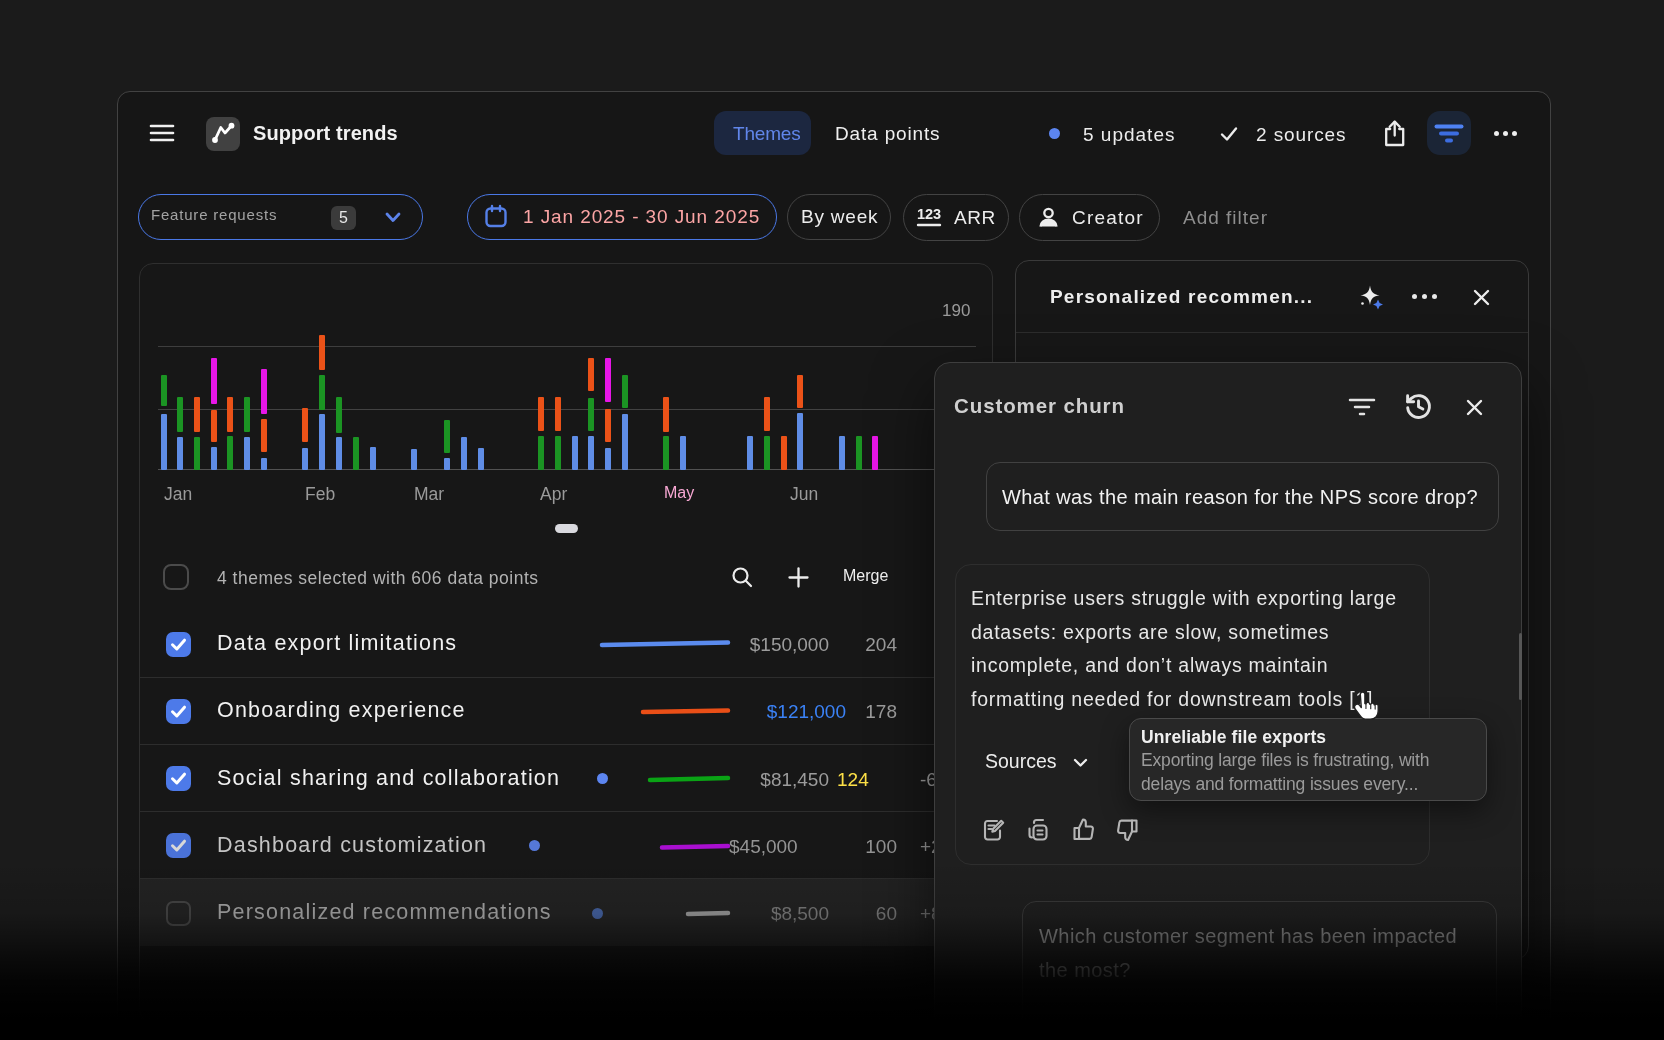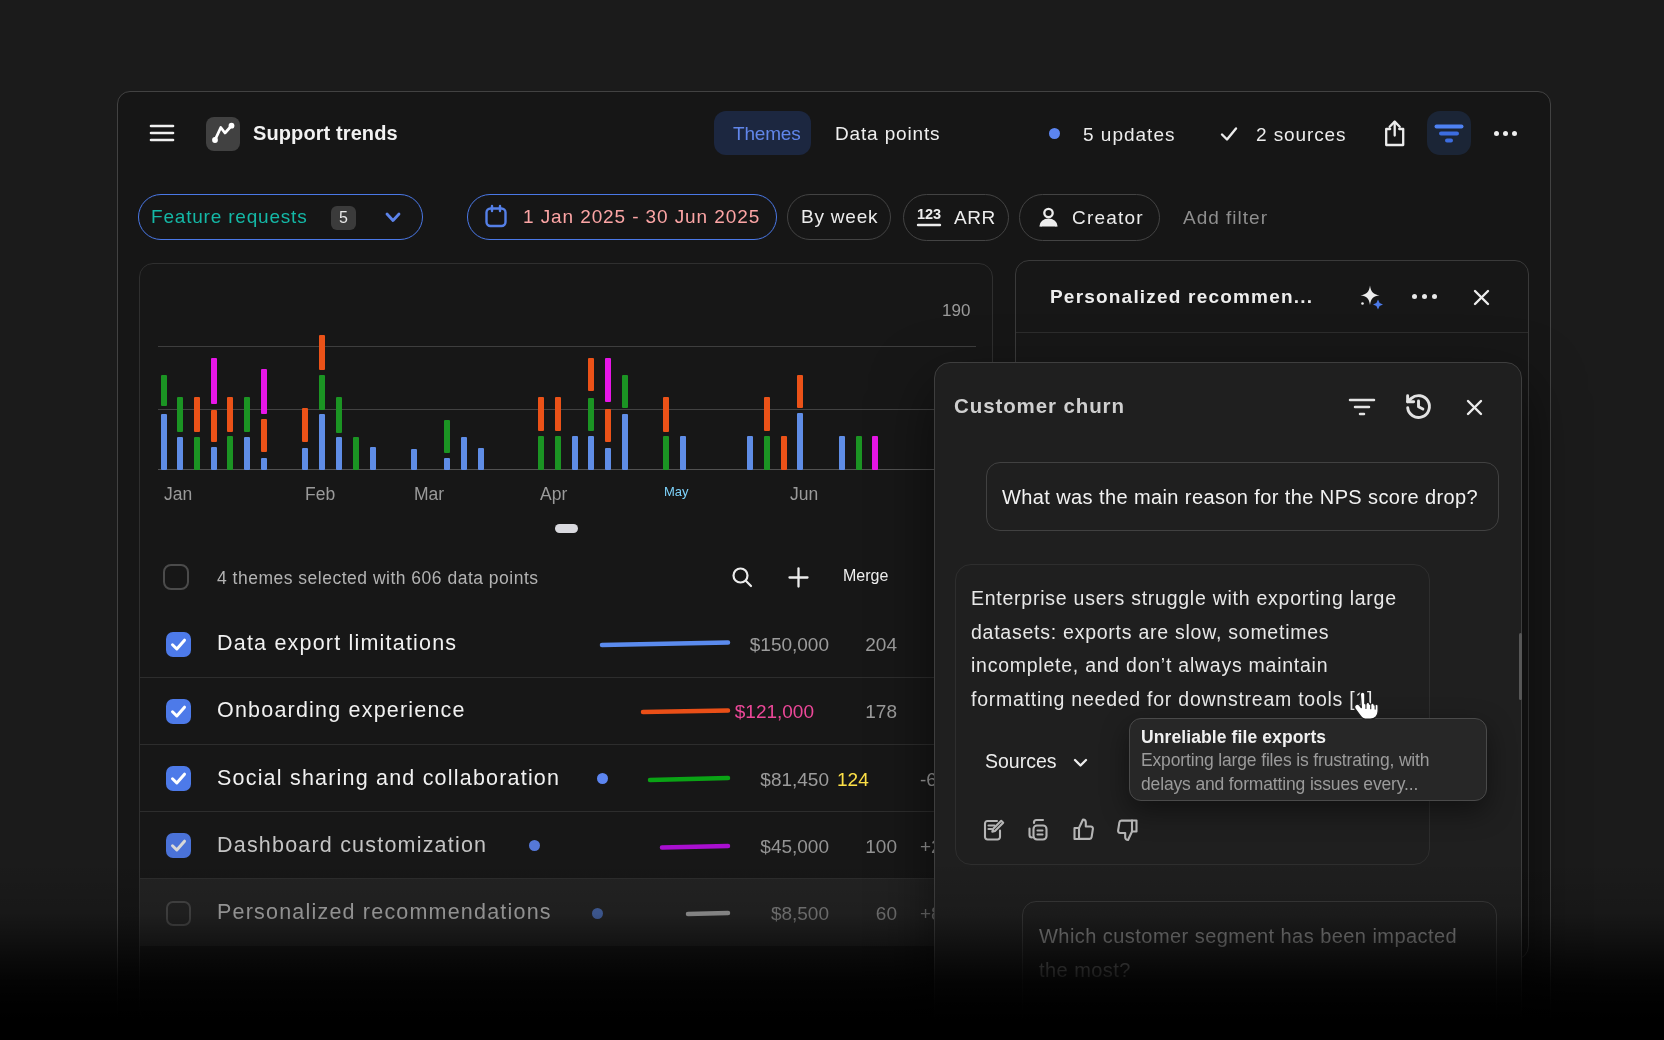--- a/index.html
+++ b/index.html
@@ -53,21 +53,21 @@
 <line x1="9.5" y1="15.5" x2="34.5" y2="15.5" stroke="#4e82f4" stroke-width="4"></line>
 <line x1="14" y1="22.5" x2="30" y2="22.5" stroke="#3c6de0" stroke-width="4"></line>
 <line x1="20" y1="29.5" x2="24" y2="29.5" stroke="#3c6de0" stroke-width="4"></line>
 </g>
   </svg>
 <div class="a" style="left:1494px;top:131px;width:5px;height:5px;border-radius:50%;background:#ededed"></div>
 <div class="a" style="left:1503px;top:131px;width:5px;height:5px;border-radius:50%;background:#ededed"></div>
 <div class="a" style="left:1512px;top:131px;width:5px;height:5px;border-radius:50%;background:#ededed"></div>
 
 <div class="a" style="left:138px;top:194px;width:285px;height:46px;border:1.5px solid #4a78e6;border-radius:23px"></div>
-<div class="a txt" style="left:151px;top:206px;font-size:19px;color:#14b8a6;letter-spacing:.8px">Feature requests</div>
+<div class="a txt" style="left:151px;top:206px;font-size:15px;color:#a3a3a3;letter-spacing:.8px">Feature requests</div>
 <div class="a" style="left:331px;top:206px;width:25px;height:24px;background:#3b3b3b;border-radius:6px;color:#e8e8e8;font-size:16px;text-align:center;line-height:24px">5</div>
 <svg class="a" style="left:385px;top:212px" width="16" height="11" viewBox="0 0 16 11">
 <path d="M2,2 L8,8.5 L14,2" fill="none" stroke="#5c83ea" stroke-width="2.8" stroke-linecap="round" stroke-linejoin="round"></path>
   </svg>
 
 <div class="a" style="left:467px;top:194px;width:310px;height:46px;border:1.5px solid #4a78e6;border-radius:23px"></div>
 <svg class="a" style="left:484px;top:204px" width="24" height="25" viewBox="0 0 24 25">
 <g fill="none" stroke="#5580e8" stroke-width="2.4" stroke-linecap="round">
 <rect x="2.5" y="4.5" width="19" height="17.5" rx="4"></rect>
 <line x1="8" y1="2" x2="8" y2="7"></line>
@@ -155,21 +155,21 @@
     <div class="a" style="left:797px;top:413px;width:6px;height:57px;background:#5f8de6;border-radius:1px"></div>
     <div class="a" style="left:797px;top:375px;width:6px;height:33px;background:#eb5218;border-radius:1px"></div>
     <div class="a" style="left:839px;top:436px;width:6px;height:34px;background:#5f8de6;border-radius:1px"></div>
     <div class="a" style="left:856px;top:436px;width:6px;height:34px;background:#1b9423;border-radius:1px"></div>
     <div class="a" style="left:872px;top:436px;width:6px;height:34px;background:#e716e7;border-radius:1px"></div>
   </div>
 <div class="a txt" style="left:164px;top:484px;font-size:17.5px;color:#9a9a9a">Jan</div>
 <div class="a txt" style="left:305px;top:484px;font-size:17.5px;color:#9a9a9a">Feb</div>
 <div class="a txt" style="left:414px;top:484px;font-size:17.5px;color:#9a9a9a">Mar</div>
 <div class="a txt" style="left:540px;top:484px;font-size:17.5px;color:#9a9a9a">Apr</div>
-<div class="a txt" style="left:664px;top:484px;font-size:13px;color:#7dd3fc">May</div>
+<div class="a txt" style="left:664px;top:484px;font-size:16px;color:#f9a8d4">May</div>
 <div class="a txt" style="left:790px;top:484px;font-size:17.5px;color:#9a9a9a">Jun</div>
 <div class="a" style="left:555px;top:524px;width:23px;height:9px;border-radius:4.5px;background:#d9d9de"></div>
 
 <div class="a" style="left:163px;top:564px;width:26px;height:26px;border:2px solid #4b4b4b;border-radius:8px"></div>
 <div class="a txt" style="left:217px;top:568px;font-size:17.5px;color:#b3b3b3;letter-spacing:.5px">4 themes selected with 606 data points</div>
 <svg class="a" style="left:731px;top:566px" width="23" height="23" viewBox="0 0 23 23">
 <circle cx="9.5" cy="9.5" r="7" fill="none" stroke="#ececec" stroke-width="2.2"></circle>
 <line x1="14.8" y1="14.8" x2="20" y2="20" stroke="#ececec" stroke-width="2.2" stroke-linecap="round"></line>
   </svg>
 <svg class="a" style="left:788px;top:567px" width="21" height="21" viewBox="0 0 21 21">
@@ -197,21 +197,21 @@
     <div class="a txt" style="left:729px;top:634px;width:100px;text-align:right;font-size:19px;color:#9c9c9c">$150,000</div>
     <div class="a txt" style="left:837px;top:634px;width:60px;text-align:right;font-size:19px;color:#9c9c9c">204</div>
     <div class="a" style="left:166px;top:698.5px;width:25px;height:25px;border-radius:7px;background:#4d7ae9"></div>
     <svg class="a" style="left:166px;top:698.5px" width="25" height="25" viewBox="0 0 25 25">
       <path d="M6.5,12.8 L10.8,17 L18.5,8.2" fill="none" stroke="#fff" stroke-width="3" stroke-linecap="round" stroke-linejoin="round"></path>
     </svg>
     <div class="a txt" style="left:217px;top:698px;font-size:21.5px;color:#f1f1f1;letter-spacing:1.2px">Onboarding experience</div>
     <svg class="a" style="left:640px;top:696px" width="91" height="30" viewBox="0 0 91 30">
       <line x1="3" y1="16" x2="88" y2="14.5" stroke="#ea4f17" stroke-width="4.5" stroke-linecap="round"></line>
     </svg>
-    <div class="a txt" style="left:714px;top:701px;width:100px;text-align:right;font-size:19px;color:#ec4899">$121,000</div>
+    <div class="a txt" style="left:746px;top:701px;width:100px;text-align:right;font-size:19px;color:#3b82f6">$121,000</div>
     <div class="a txt" style="left:837px;top:701px;width:60px;text-align:right;font-size:19px;color:#9c9c9c">178</div>
     <div class="a" style="left:166px;top:766px;width:25px;height:25px;border-radius:7px;background:#4d7ae9"></div>
     <svg class="a" style="left:166px;top:766px" width="25" height="25" viewBox="0 0 25 25">
       <path d="M6.5,12.8 L10.8,17 L18.5,8.2" fill="none" stroke="#fff" stroke-width="3" stroke-linecap="round" stroke-linejoin="round"></path>
     </svg>
     <div class="a txt" style="left:217px;top:765.5px;font-size:21.5px;color:#f1f1f1;letter-spacing:1.2px">Social sharing and collaboration</div>
     <div class="a" style="left:596.5px;top:773px;width:11px;height:11px;border-radius:50%;background:#5c85f0"></div>
     <svg class="a" style="left:647px;top:763.5px" width="84" height="30" viewBox="0 0 84 30">
       <line x1="3" y1="16" x2="81" y2="14" stroke="#0aa315" stroke-width="4.5" stroke-linecap="round"></line>
     </svg>
@@ -220,21 +220,21 @@
     <div class="a txt" style="left:920px;top:768.5px;font-size:19px;color:#9c9c9c">-6%</div>
     <div class="a" style="left:166px;top:833px;width:25px;height:25px;border-radius:7px;background:#4a72d8"></div>
     <svg class="a" style="left:166px;top:833px" width="25" height="25" viewBox="0 0 25 25">
       <path d="M6.5,12.8 L10.8,17 L18.5,8.2" fill="none" stroke="#d8d8d8" stroke-width="3" stroke-linecap="round" stroke-linejoin="round"></path>
     </svg>
     <div class="a txt" style="left:217px;top:832.5px;font-size:21.5px;color:#c4c4c4;letter-spacing:1.2px">Dashboard customization</div>
     <div class="a" style="left:528.5px;top:840px;width:11px;height:11px;border-radius:50%;background:#5578d8"></div>
     <svg class="a" style="left:659px;top:830.5px" width="72" height="30" viewBox="0 0 72 30">
       <line x1="3" y1="16.5" x2="69" y2="15" stroke="#a90fd0" stroke-width="4.5" stroke-linecap="round"></line>
     </svg>
-    <div class="a txt" style="left:729px;top:835.5px;width:100px;text-align:right;font-size:19px;color:#949494">$45,000</div>
+    <div class="a txt" style="left:729px;top:835.5px;width:100px;font-size:19px;color:#949494">$45,000</div>
     <div class="a txt" style="left:837px;top:835.5px;width:60px;text-align:right;font-size:19px;color:#949494">100</div>
     <div class="a txt" style="left:920px;top:835.5px;font-size:19px;color:#949494">+21%</div>
     <div class="a" style="left:166px;top:900.5px;width:25px;height:25px;border:2px solid #454545;border-radius:7px"></div>
     <div class="a txt" style="left:217px;top:900px;font-size:21.5px;color:#a6a6a6;letter-spacing:1.2px">Personalized recommendations</div>
     <div class="a" style="left:591.5px;top:907.5px;width:11px;height:11px;border-radius:50%;background:#44619f"></div>
     <svg class="a" style="left:685px;top:898px" width="46" height="30" viewBox="0 0 46 30">
       <line x1="3" y1="16" x2="43" y2="15" stroke="#969696" stroke-width="4.5" stroke-linecap="round"></line>
     </svg>
     <div class="a txt" style="left:729px;top:903px;width:100px;text-align:right;font-size:19px;color:#7a7a7a">$8,500</div>
     <div class="a txt" style="left:837px;top:903px;width:60px;text-align:right;font-size:19px;color:#7a7a7a">60</div>

